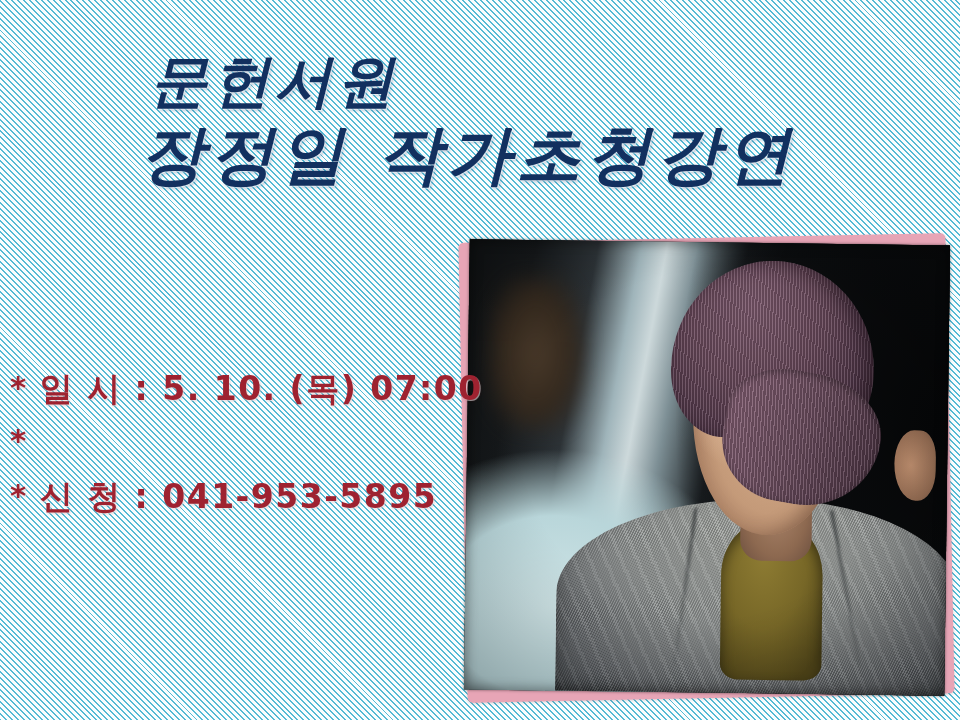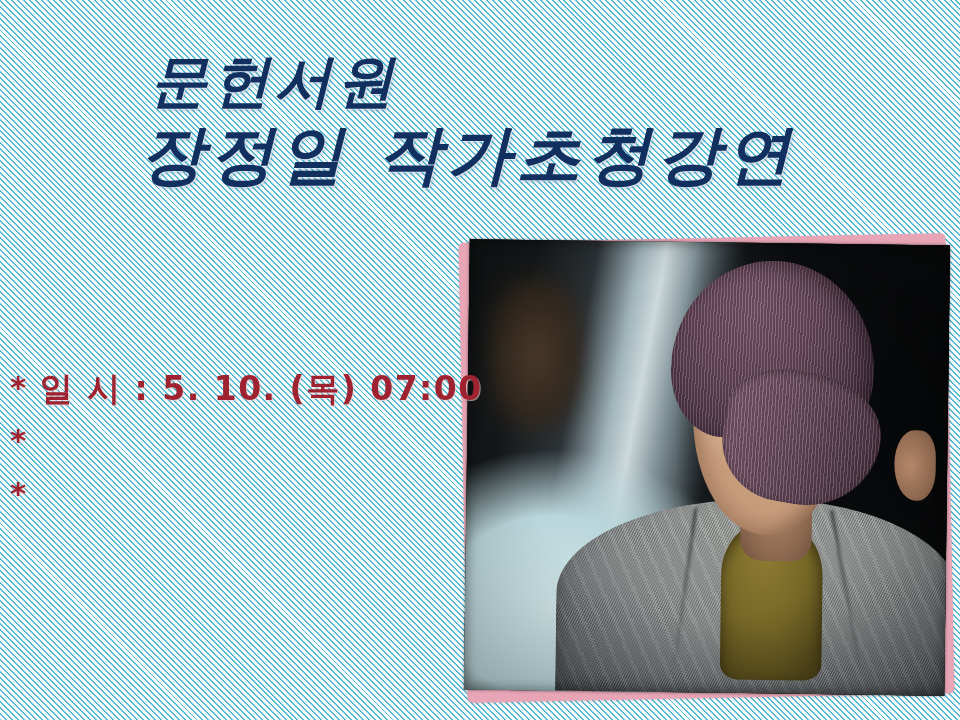--- a/index.html
+++ b/index.html
@@ -350,20 +350,21 @@
       <span class="detail-marker">*</span>
       <span class="detail-text">일 시 : 5. 10. (목) 07:00</span>
     </div>
 
     <div class="detail-row">
       <span class="detail-marker">*</span>
     </div>
 
     <div class="detail-row">
       <span class="detail-marker">*</span>
+      <span class="detail-text">신 청 : 041-953-5895</span>
     </div>
 
   </div>
 
   <div id="photo-frame">
     <div id="photo-inner">
 
       <div id="scene"></div>
       <div id="scene-board"></div>
 

